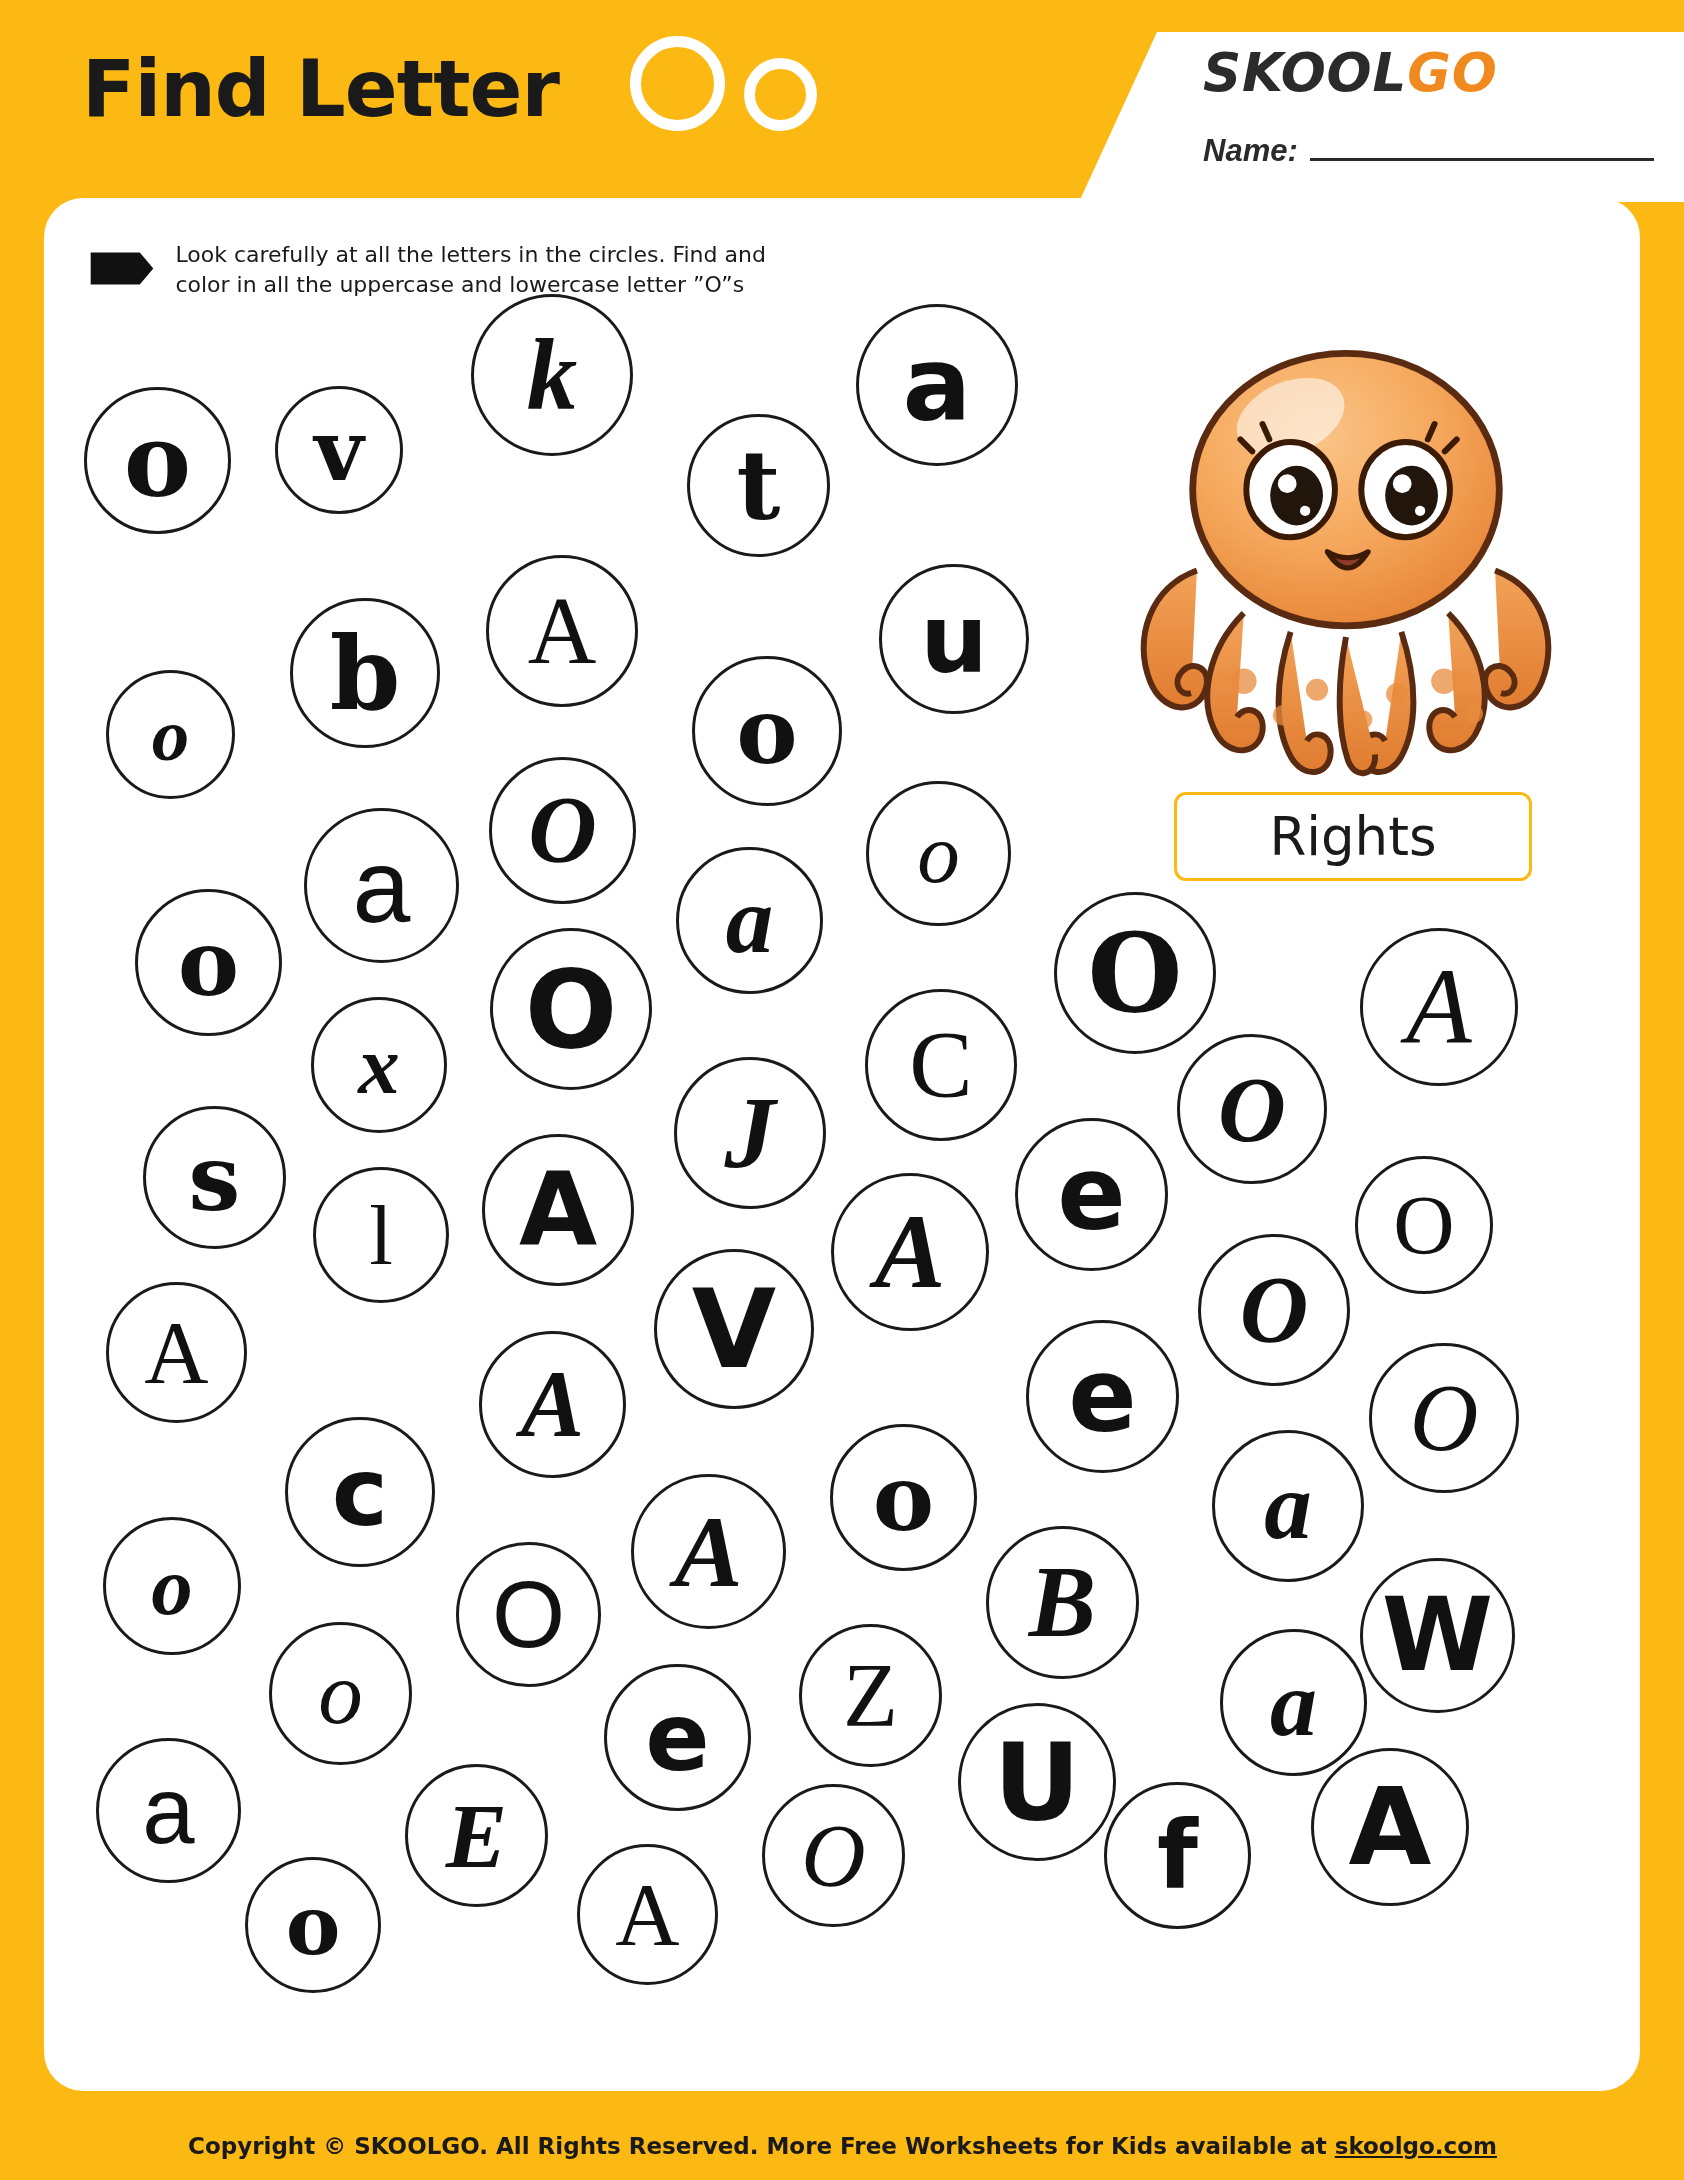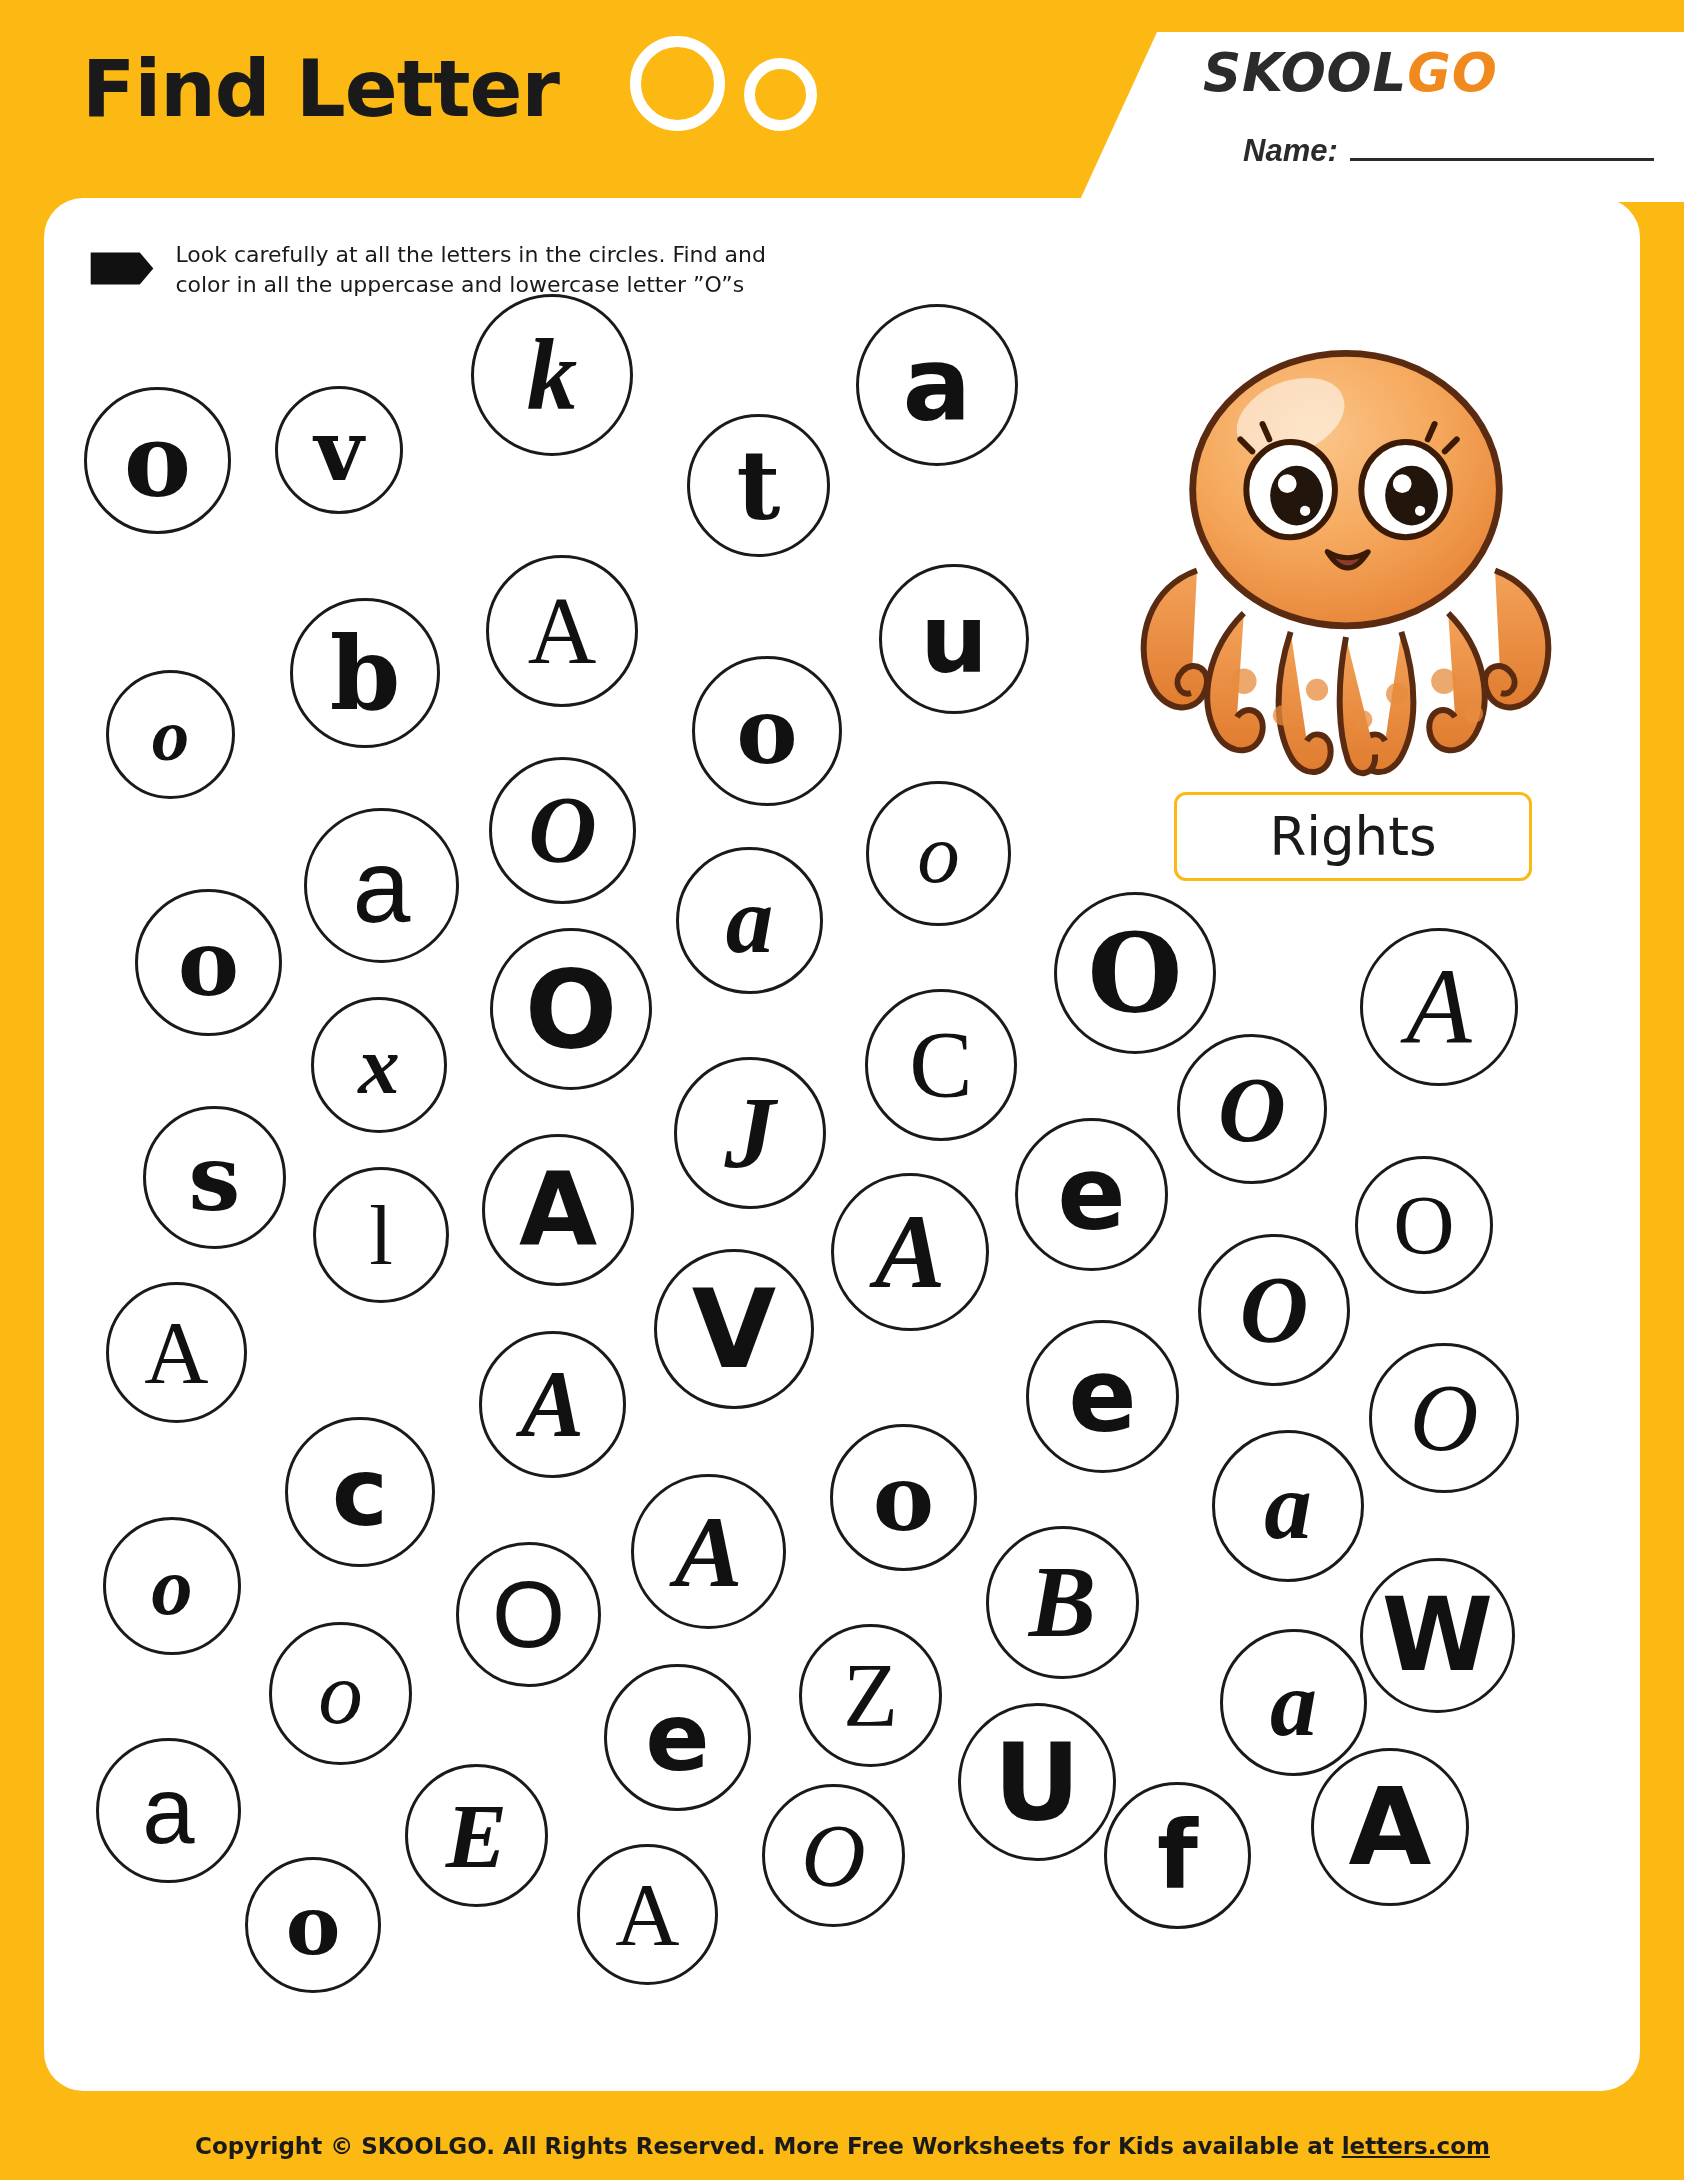--- a/index.html
+++ b/index.html
@@ -111,21 +111,20 @@
     top: 101px;
     display: flex;
     align-items: baseline;
     gap: 12px;
     width: 451px;
   }
   .name-label {
     font-size: 31px;
     font-weight: bold;
     color: #2b2b2b;
-    margin-left: 40px;
   }
   .name-line {
     flex: 1;
     height: 2.6px;
     background: #2b2b2b;
     margin-bottom: 5.1px;
   }
 
   
   .instr-wrap {
@@ -497,17 +496,17 @@
       </div>
       <div class="bubble" style="left: 245px; top: 1857px; width: 136px; height: 136px;">
         <span class="f-serif b" style="font-size: 82px;">o</span>
       </div>
       <div class="bubble" style="left: 577px; top: 1844px; width: 141px; height: 141px;">
         <span class="f-libser" style="font-size: 89px;">A</span>
       </div>
     </div>
 
   <div class="footer">
-    <span>Copyright © SKOOLGO. All Rights Reserved. More Free Worksheets for Kids available at </span><span class="link">letters.com</span>
+    <span>Copyright © SKOOLGO. All Rights Reserved. More Free Worksheets for Kids available at </span><span class="link">skoolgo.com</span>
   </div>
 
 </div>
 
 
 </body></html>

